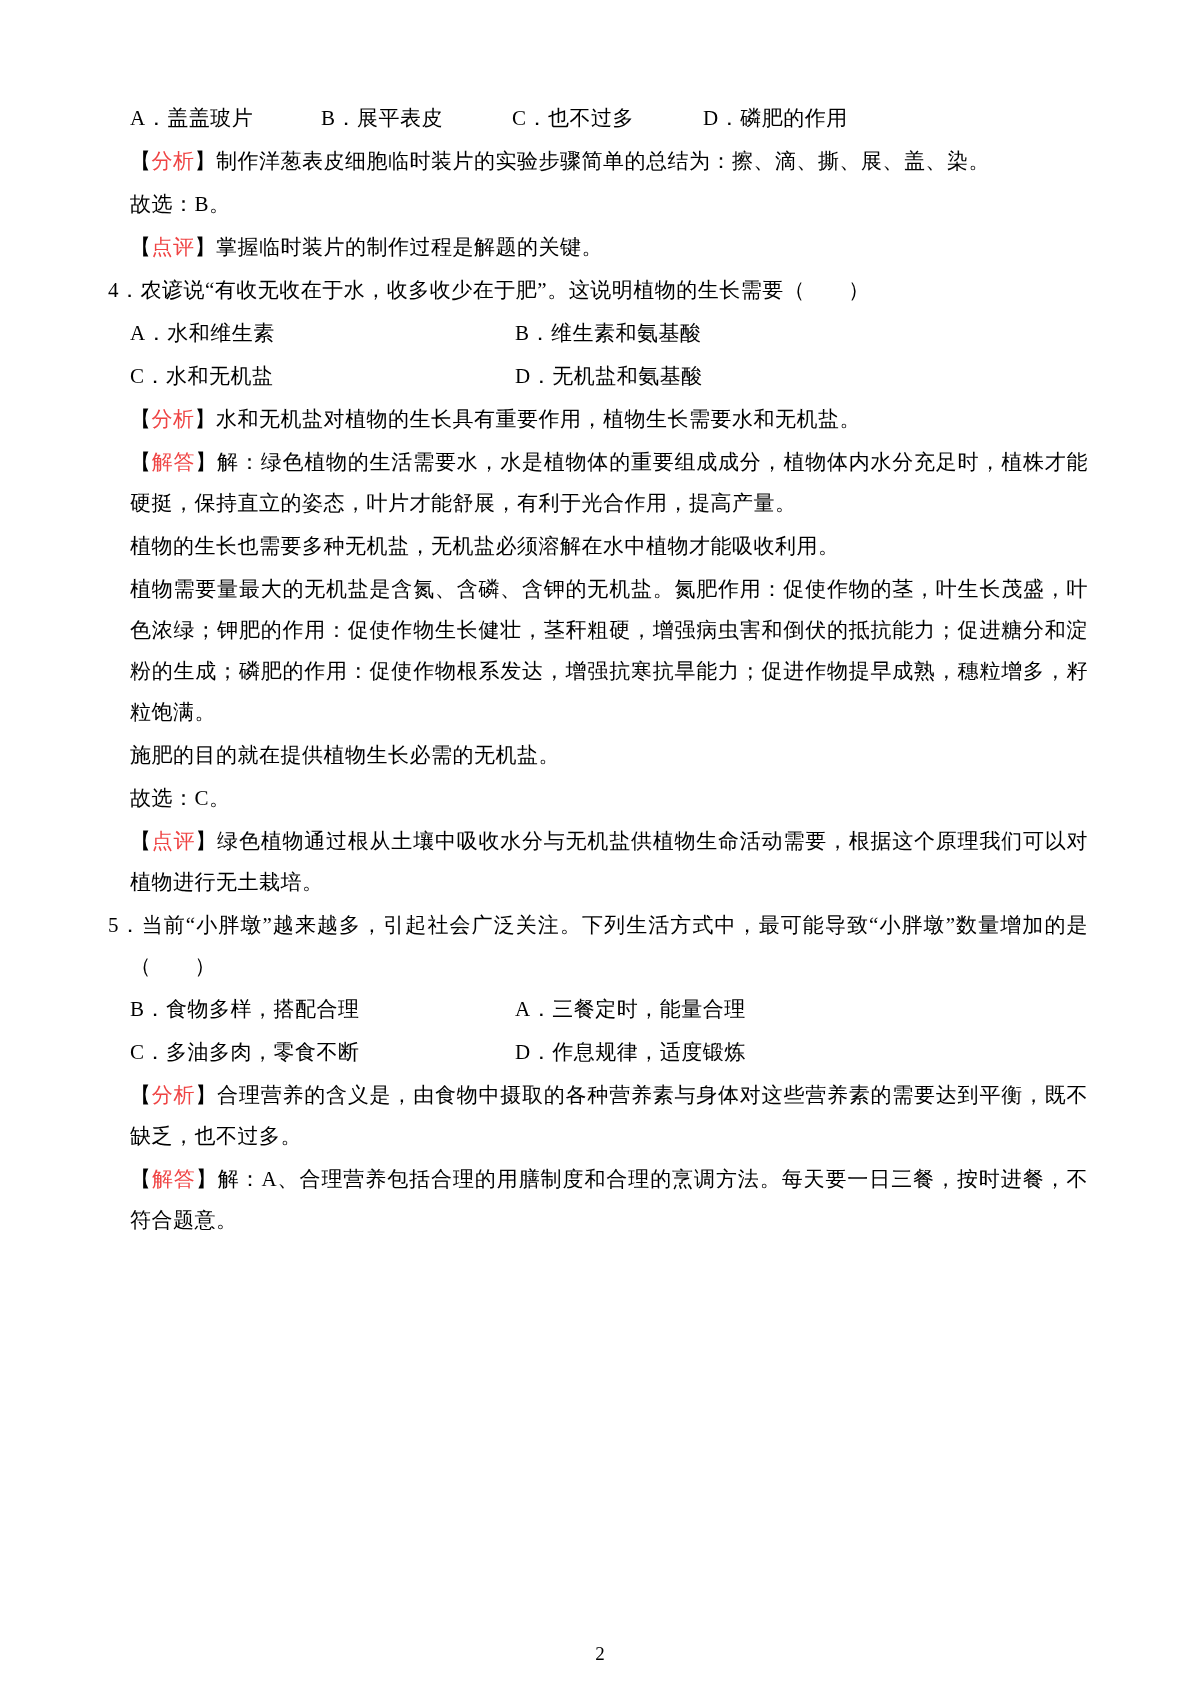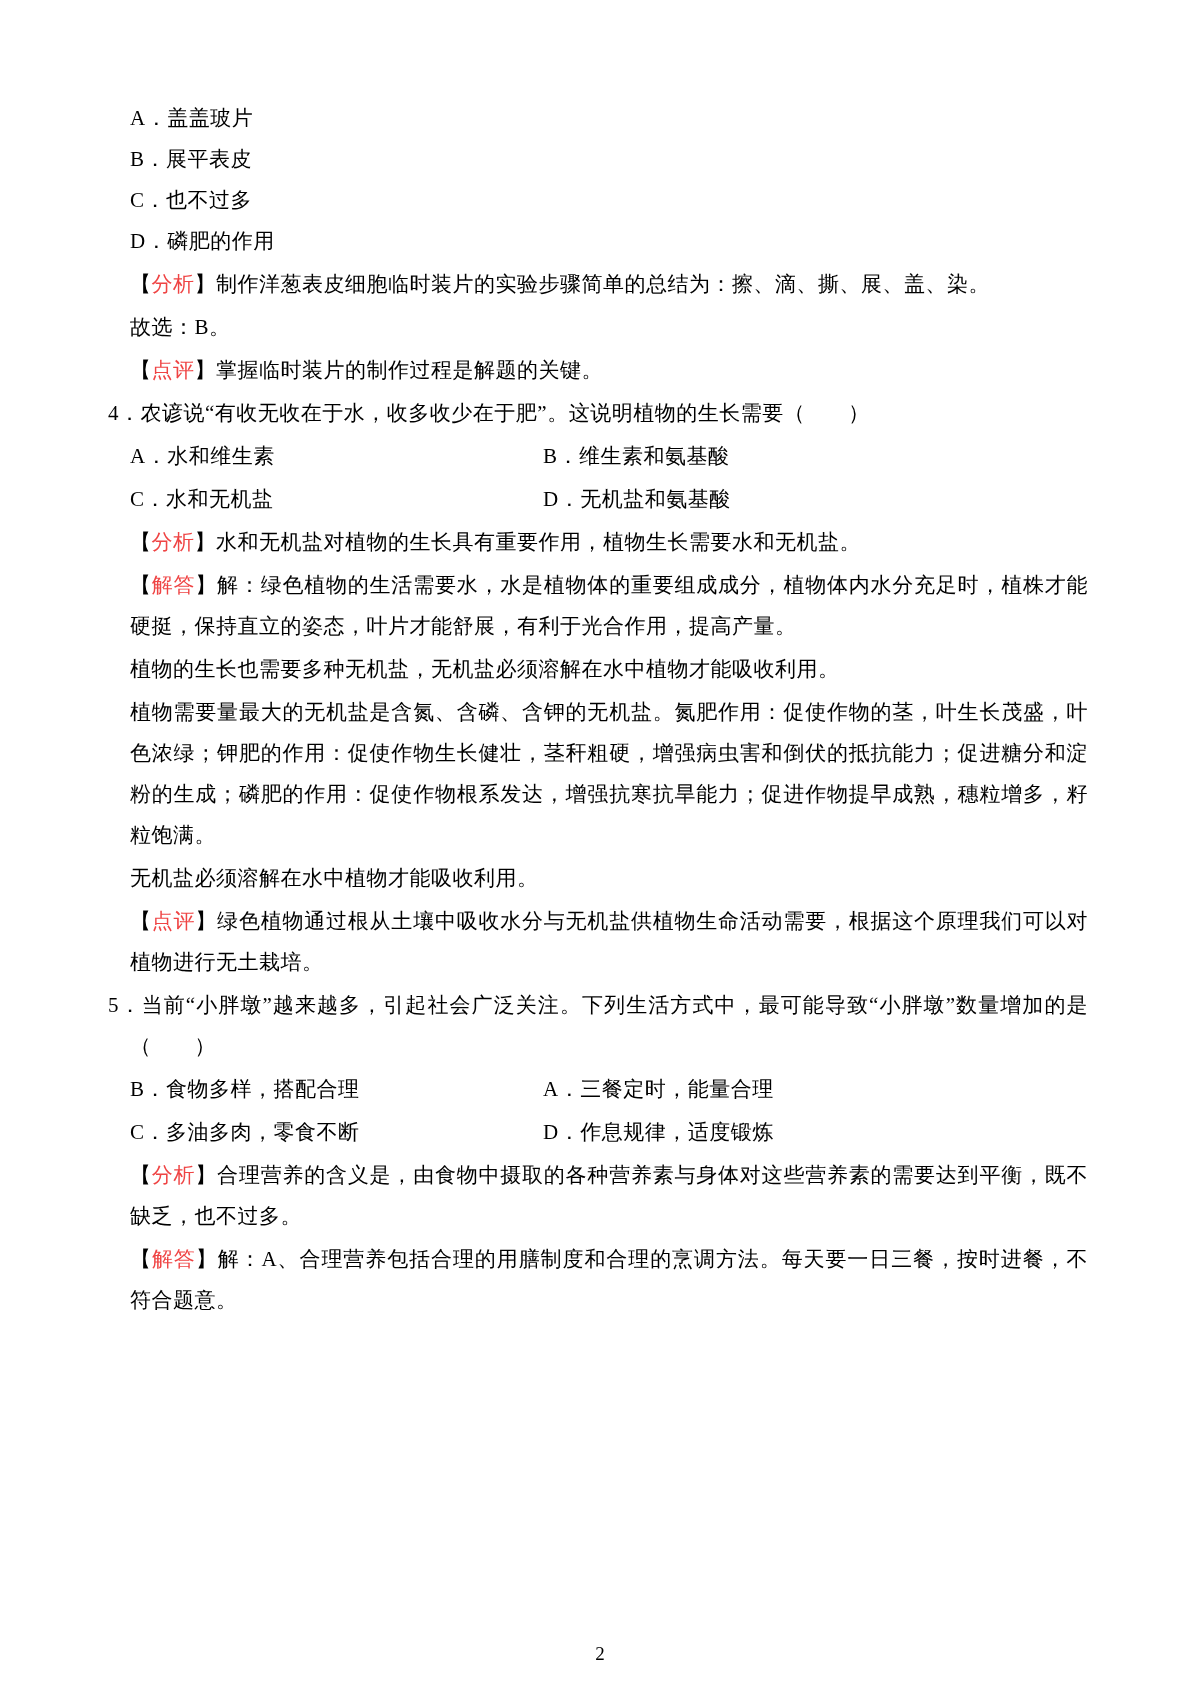--- a/index.html
+++ b/index.html
@@ -28,34 +28,32 @@
     line-height: 41px;
     text-align: justify;
     margin: 0 0 2px 0;
     letter-spacing: 0.5px;
   }
   .question {
     text-indent: -22px;
   }
   .options4 {
     display: flex;
-    flex-direction: column;
   }
   .options4 span {
     display: inline-block;
     width: 191px;
     flex: 0 0 auto;
   }
   .options4 span:last-child {
     width: auto;
   }
   .options2 {
     display: grid;
     grid-template-columns: 385px auto;
-    gap: 28px;
   }
   .tag {
     color: #ef4444;
   }
   .page-number {
     position: absolute;
     bottom: 32px;
     left: 0;
     width: 100%;
     text-align: center;
@@ -83,21 +81,22 @@
         <span>B．维生素和氨基酸</span>
       </div>
       <div class="block options2">
         <span>C．水和无机盐</span>
         <span>D．无机盐和氨基酸</span>
       </div>
       <div class="block para">【<span class="tag">分析</span>】水和无机盐对植物的生长具有重要作用，植物生长需要水和无机盐。</div>
       <div class="block para">【<span class="tag">解答</span>】解：绿色植物的生活需要水，水是植物体的重要组成成分，植物体内水分充足时，植株才能硬挺，保持直立的姿态，叶片才能舒展，有利于光合作用，提高产量。</div>
       <div class="block para">植物的生长也需要多种无机盐，无机盐必须溶解在水中植物才能吸收利用。</div>
       <div class="block para">植物需要量最大的无机盐是含氮、含磷、含钾的无机盐。氮肥作用：促使作物的茎，叶生长茂盛，叶色浓绿；钾肥的作用：促使作物生长健壮，茎秆粗硬，增强病虫害和倒伏的抵抗能力；促进糖分和淀粉的生成；磷肥的作用：促使作物根系发达，增强抗寒抗旱能力；促进作物提早成熟，穗粒增多，籽粒饱满。</div>
-      <div class="block para">无机盐必须溶解在水中植物才能吸收利用。</div>
+      <div class="block para">施肥的目的就在提供植物生长必需的无机盐。</div>
+      <div class="block para">故选：C。</div>
       <div class="block para">【<span class="tag">点评</span>】绿色植物通过根从土壤中吸收水分与无机盐供植物生命活动需要，根据这个原理我们可以对植物进行无土栽培。</div>
       <div class="block question">5．当前“小胖墩”越来越多，引起社会广泛关注。下列生活方式中，最可能导致“小胖墩”数量增加的是（　　）</div>
       <div class="block options2">
         <span>B．食物多样，搭配合理</span>
         <span>A．三餐定时，能量合理</span>
       </div>
       <div class="block options2">
         <span>C．多油多肉，零食不断</span>
         <span>D．作息规律，适度锻炼</span>
       </div>

